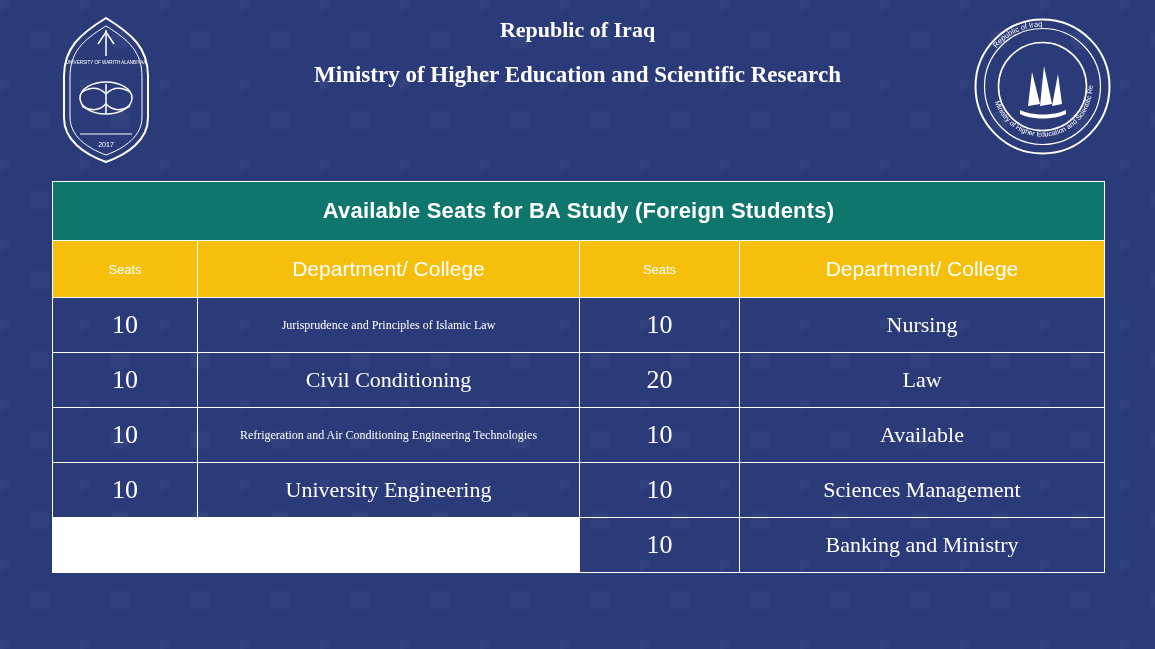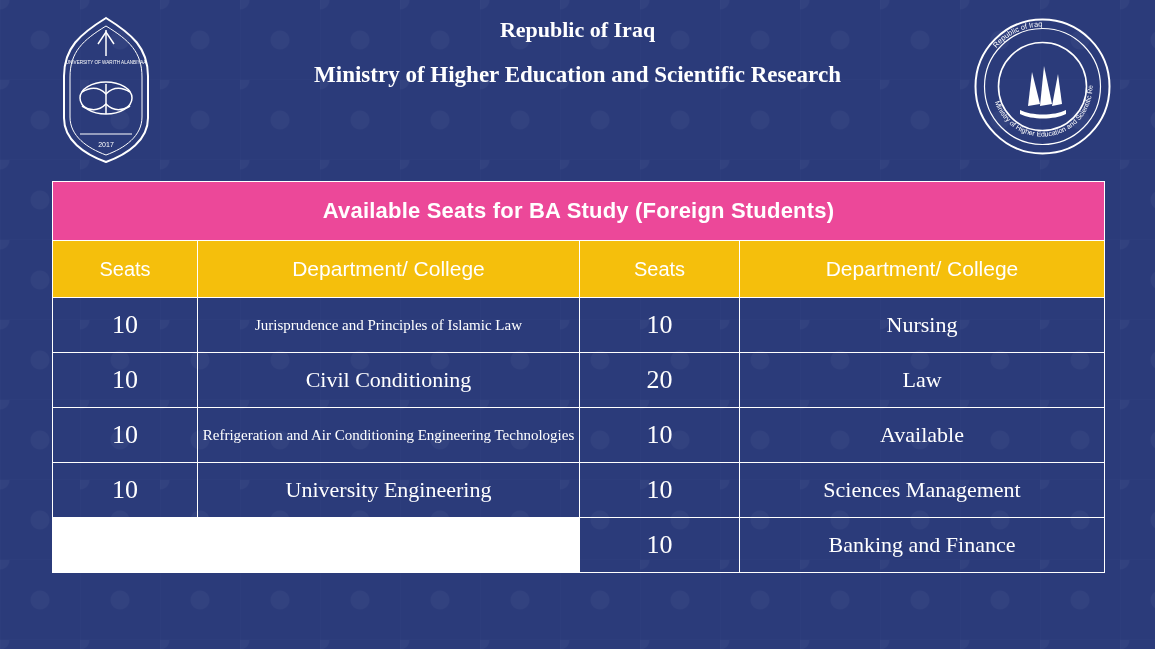--- a/index.html
+++ b/index.html
@@ -80,50 +80,50 @@
     width: 100%;
     table-layout: fixed;
   }
   table.seats td {
     border: 1px solid #ffffff;
     color: #ffffff;
     text-align: center;
     vertical-align: middle;
   }
   .banner td {
-    background: #ec4899;
+    background: #0f766e;
     color: #1a1a1a;
     font-family: "Liberation Sans", sans-serif;
     font-weight: bold;
     font-size: 22px;
     height: 56px;
     letter-spacing: 0.2px;
   }
   .subhead td {
     background: #f5bf0c;
     color: #1a1a1a;
     font-family: "Liberation Sans", sans-serif;
     font-weight: normal;
     height: 54px;
   }
-  .subhead .seats-h { font-size: 20px; }
+  .subhead .seats-h { font-size: 13px; }
   .subhead .dept-h { font-size: 21px; }
 
   tbody tr td {
     height: 52px;
     background: transparent;
   }
   td.num {
     font-size: 26px;
   }
   td.dept {
     font-size: 22px;
   }
   td.dept.small {
-    font-size: 15px;
+    font-size: 12px;
   }
   td.blank {
     background: #ffffff;
     border: 1px solid #ffffff;
   }
   col.c-seats1 { width: 145px; }
   col.c-dept1  { width: 382px; }
   col.c-seats2 { width: 160px; }
   col.c-dept2  { width: 365px; }
 </style>
@@ -222,17 +222,17 @@
         </tr>
         <tr>
           <td class="num">10</td>
           <td class="dept">University Engineering</td>
           <td class="num">10</td>
           <td class="dept">Sciences Management</td>
         </tr>
         <tr>
           <td class="blank" colspan="2"></td>
           <td class="num">10</td>
-          <td class="dept">Banking and Finance</td>
+          <td class="dept">Banking and Ministry</td>
         </tr>
       </tbody>
   </table>
 </div>
 
 </body></html>

